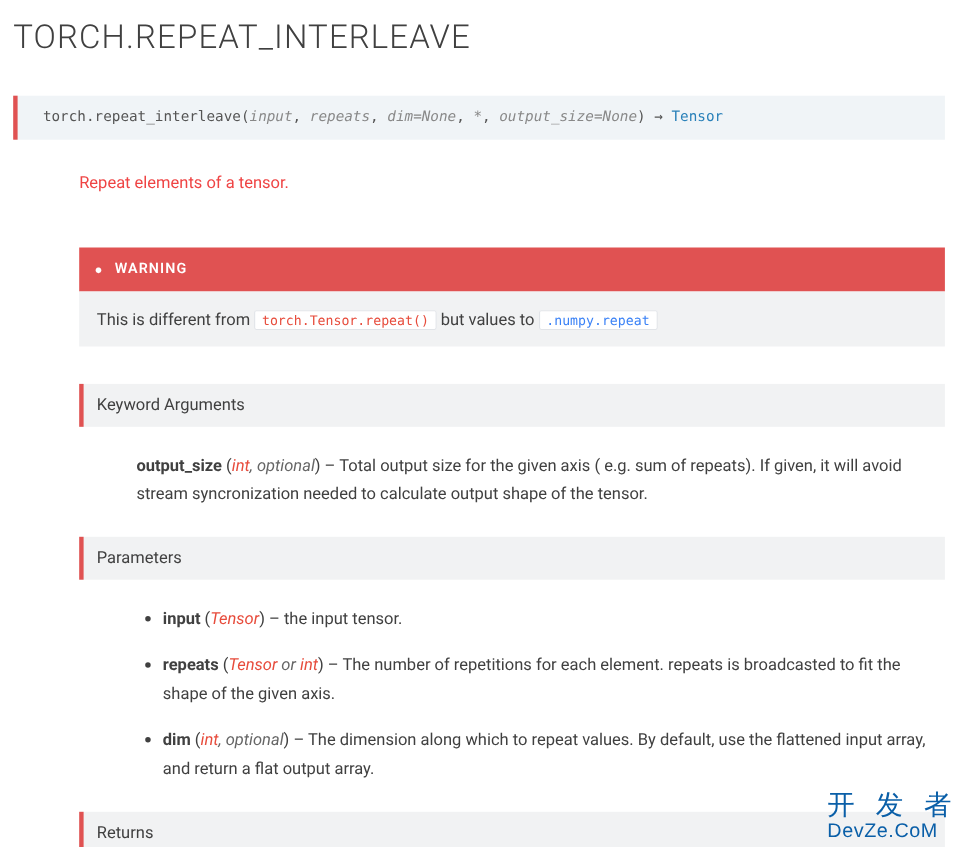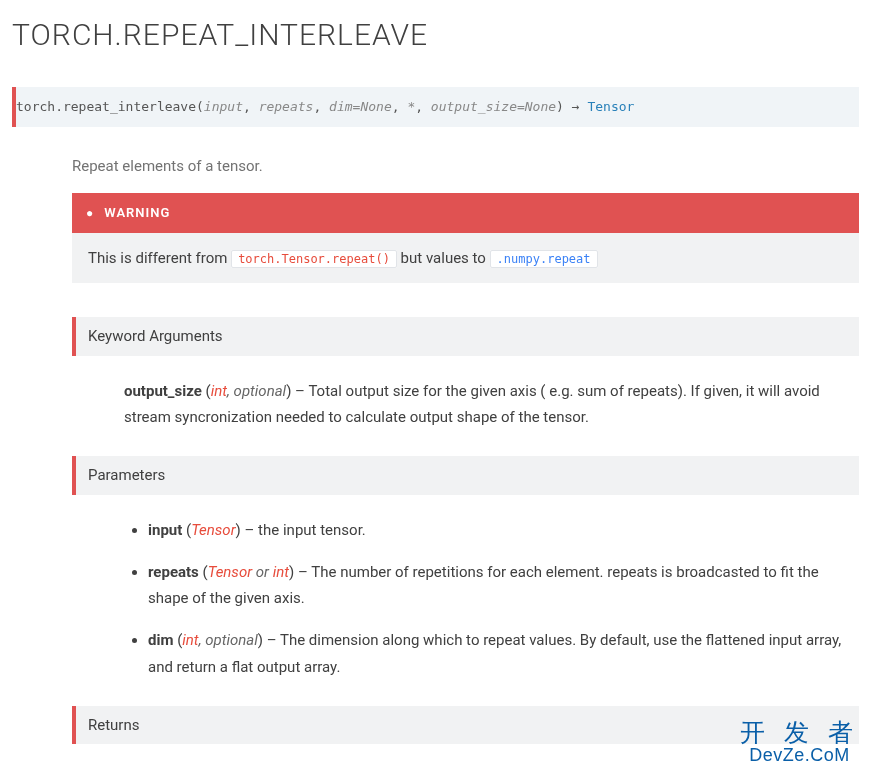--- a/index.html
+++ b/index.html
@@ -19,21 +19,21 @@
       font-family: "Segoe UI", Roboto, sans-serif;
       font-weight: 300;
       font-size: 30px;
       color: #404040;
       letter-spacing: 1px;
       margin-bottom: 30px;
     }
     .signature {
       background: #f0f4f7;
       border-left: 4px solid #e05252;
-      padding: 10px 0;
+      padding: 10px 23px;
       font-family: "SFMono-Regular", Menlo, monospace;
       font-size: 13px;
       color: #555;
       margin-bottom: 28px;
     }
     .signature .param-italic {
       font-style: italic;
       color: #888;
     }
     .signature .punct {
@@ -42,22 +42,22 @@
     .signature .return-arrow {
       color: #555;
     }
     .signature .tensor-link {
       color: #2980b9;
     }
     .block-content {
       padding-left: 60px;
     }
     .description {
-      color: #737373;
-      margin-bottom: 16px;
+      color: #ef4444;
+      margin-bottom: 48px;
       font-size: 15px;
     }
     .warning {
       margin-bottom: 34px;
     }
     .warning-header {
       background: #e05252;
       color: #fff;
       padding: 10px 14px;
       font-size: 13px;
@@ -122,25 +122,25 @@
     em.type-link {
       font-style: italic;
       color: #e74c3c;
     }
     em.optional {
       font-style: italic;
       color: #666;
     }
     .watermark {
       position: fixed;
-      right: 12px;
+      right: 0;
       bottom: 4px;
       font-family: "Segoe UI", sans-serif;
       color: #0a5fa8;
-      text-align: center;
+      text-align: left;
       line-height: 1.1;
       pointer-events: none;
     }
     .watermark .cn {
       font-size: 25px;
       letter-spacing: 6px;
       font-weight: 400;
     }
     .watermark .en {
       font-size: 18px;

